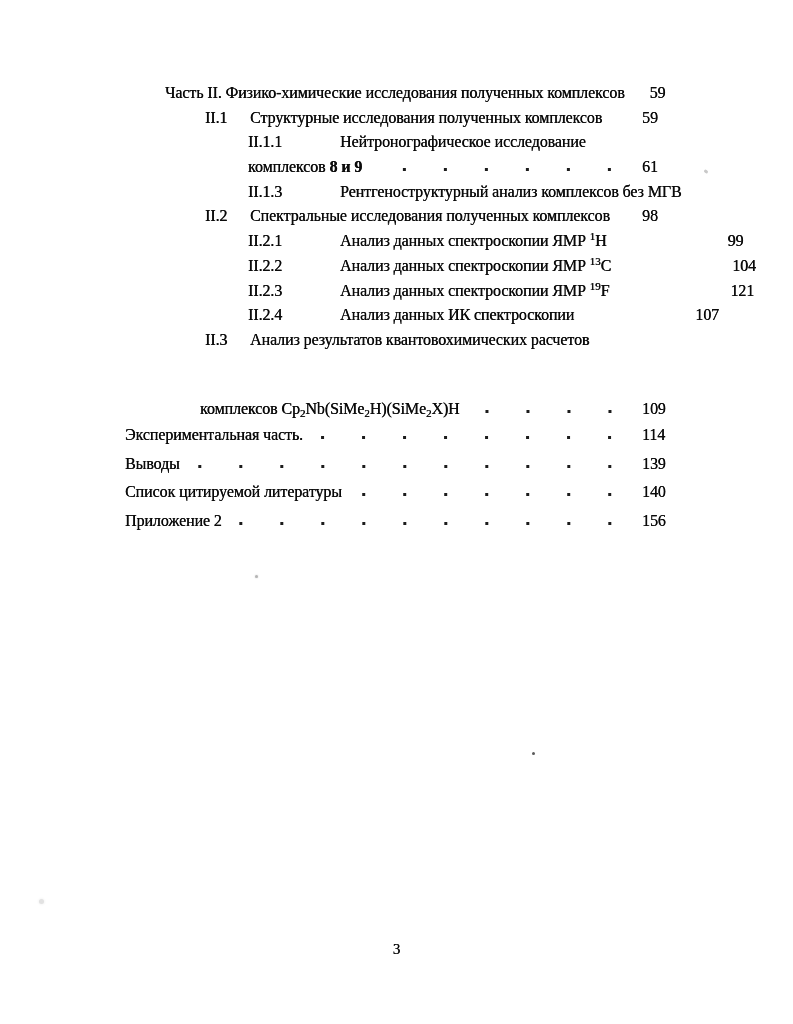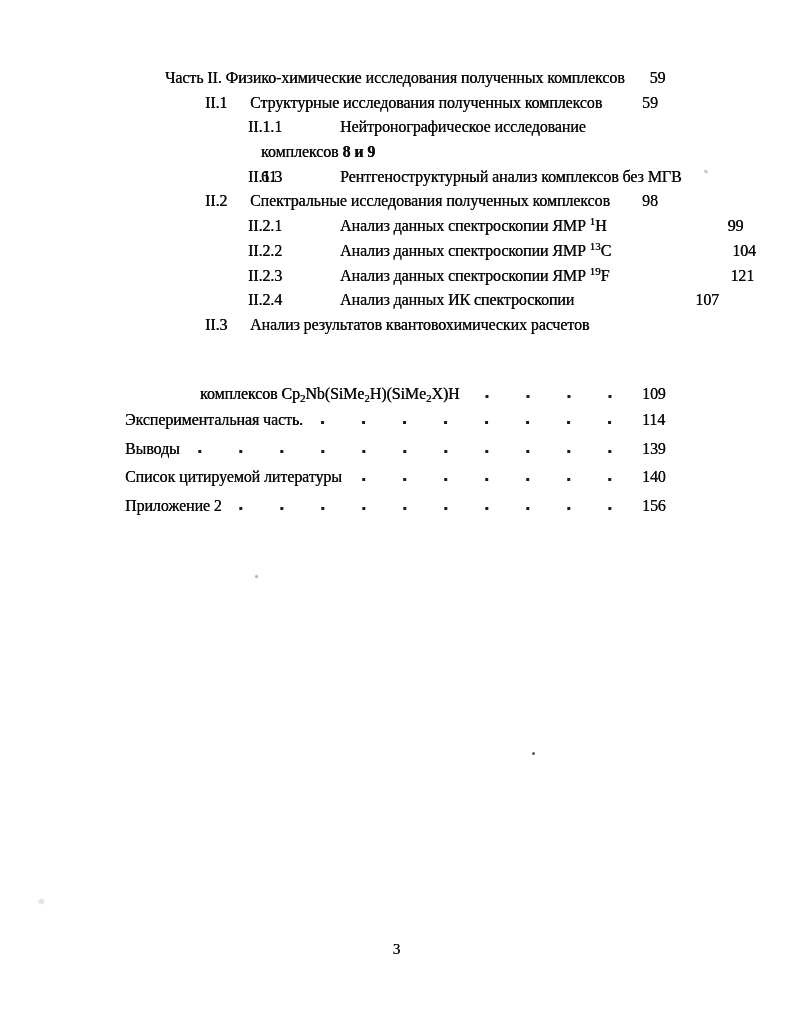--- a/index.html
+++ b/index.html
@@ -7,38 +7,38 @@
     width:793px;height:1024px;
     background:#ffffff;
     position:relative;
     overflow:hidden;
     font-family:"Liberation Serif","DejaVu Serif",serif;
     color:#0b0b0b;
     -webkit-font-smoothing:antialiased;
   }
   .toc{
     position:absolute;
-    top:66px;left:125px;
+    top:81px;left:125px;
     width:557px;
     font-size:16px;
     letter-spacing:-0.1px;
   }
   .row{
     display:flex;
     align-items:baseline;
     height:24.7px;
     line-height:24.7px;
     white-space:nowrap;
     text-shadow:0.3px 0 0 currentColor; 
   }
   .row.root{height:28.6px;line-height:28.6px;}
   .row.part{padding-left:40px;}
   .row.l1{padding-left:80px;}
   .row.l2{padding-left:123px;gap:48px;}
-  .row.cont2{padding-left:123px;flex-direction:column;}
+  .row.cont2{padding-left:123px;}
   .row.cont1{padding-left:75px;margin-top:44px;}
   .num{flex:none;display:inline-block;}
   .row.l1 .num{width:45px;}
   .row.l2 .num{width:44px;}
   .label{flex:none;}
   .label .b{font-weight:bold;}
   .label .sup{font-size:11px;position:relative;top:-6px;letter-spacing:0;}
   .label .sub{font-size:11px;position:relative;top:3px;letter-spacing:0;}
   .dots{
     flex:1 1 auto;

